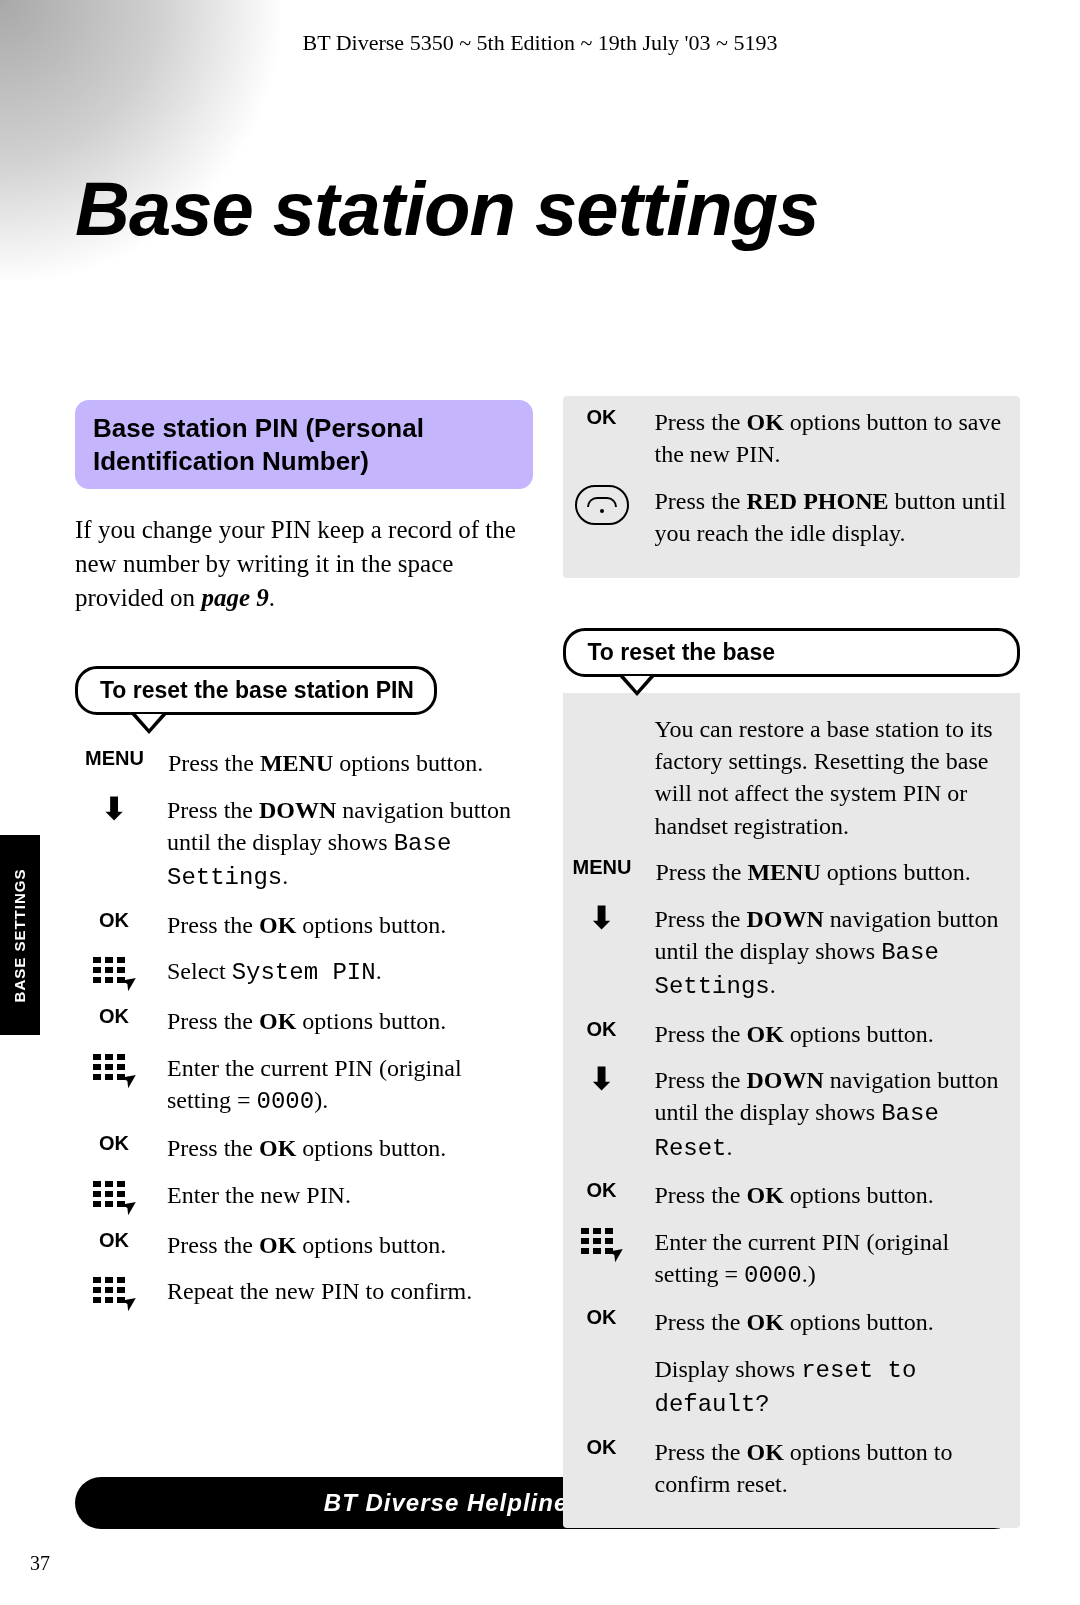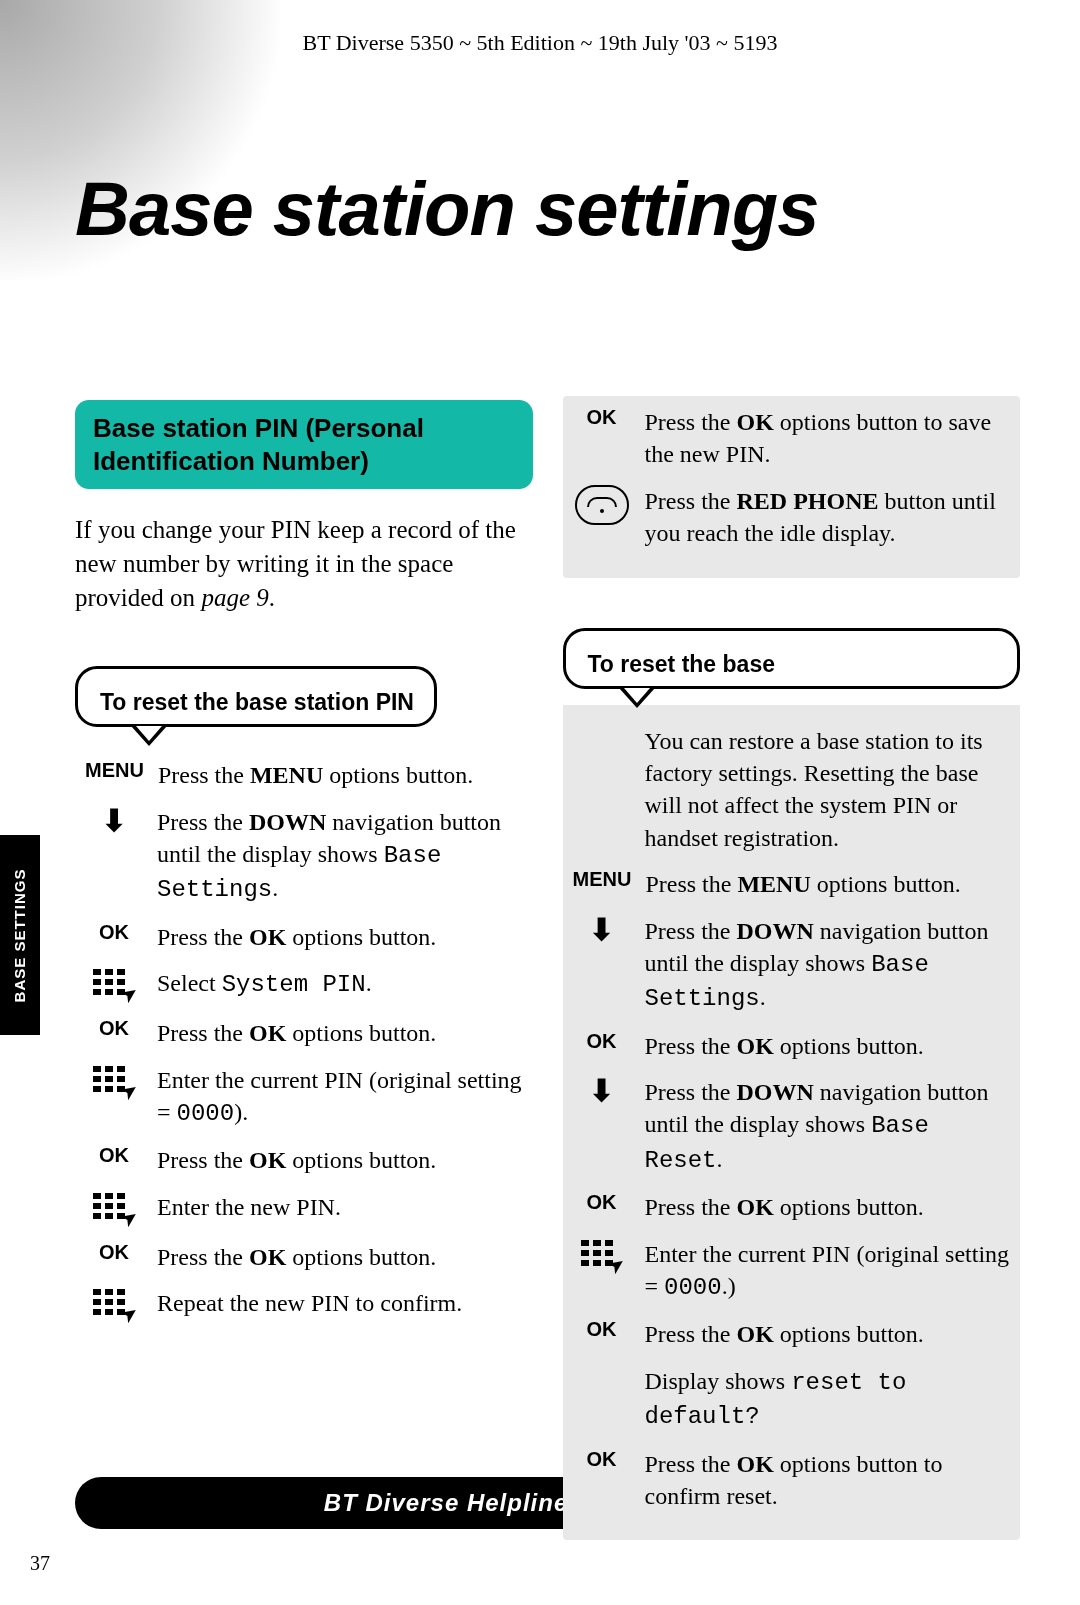--- a/index.html
+++ b/index.html
@@ -61,39 +61,39 @@
     position: absolute;
     top: 400px;
     left: 75px;
     right: 60px;
     display: flex;
     gap: 30px;
     z-index: 2;
   }
   .col { flex: 1; }
   .section-heading {
-    background: #14b8a6;
+    background: #c4b5fd;
     border-radius: 14px;
     padding: 12px 18px;
     font-family: Verdana, Arial, sans-serif;
     font-weight: 700;
     font-size: 26px;
     line-height: 1.25;
     margin-bottom: 24px;
   }
   .body-text {
     font-size: 25px;
     line-height: 1.35;
     margin-bottom: 20px;
   }
-  .body-text em { font-style: italic; }
+  .body-text em { font-style: italic; font-weight: bold; }
   .callout {
     border: 3px solid #000;
     border-radius: 22px;
-    padding: 20px 20px 8px 22px;
+    padding: 8px 20px 8px 22px;
     font-family: Verdana, Arial, sans-serif;
     font-weight: 700;
     font-size: 23px;
     display: inline-block;
     position: relative;
     background: #fff;
     margin-top: 32px;
   }
   .callout.right-full { width: 100%; }
   .steps-wrapper {
@@ -117,21 +117,21 @@
     position: absolute;
     top: -20px; left: -13px;
     border-left: 13px solid transparent;
     border-right: 13px solid transparent;
     border-top: 15px solid #fff;
   }
   .caret-notch.grey::after { border-top-color: #fff; }
   .step-row {
     display: flex;
     align-items: flex-start;
-    gap: 14px;
+    gap: 24px;
     margin-bottom: 14px;
   }
   .step-icon {
     flex: 0 0 58px;
     text-align: center;
     font-family: Verdana, Arial, sans-serif;
     font-weight: 700;
     font-size: 20px;
   }
   .step-text {

